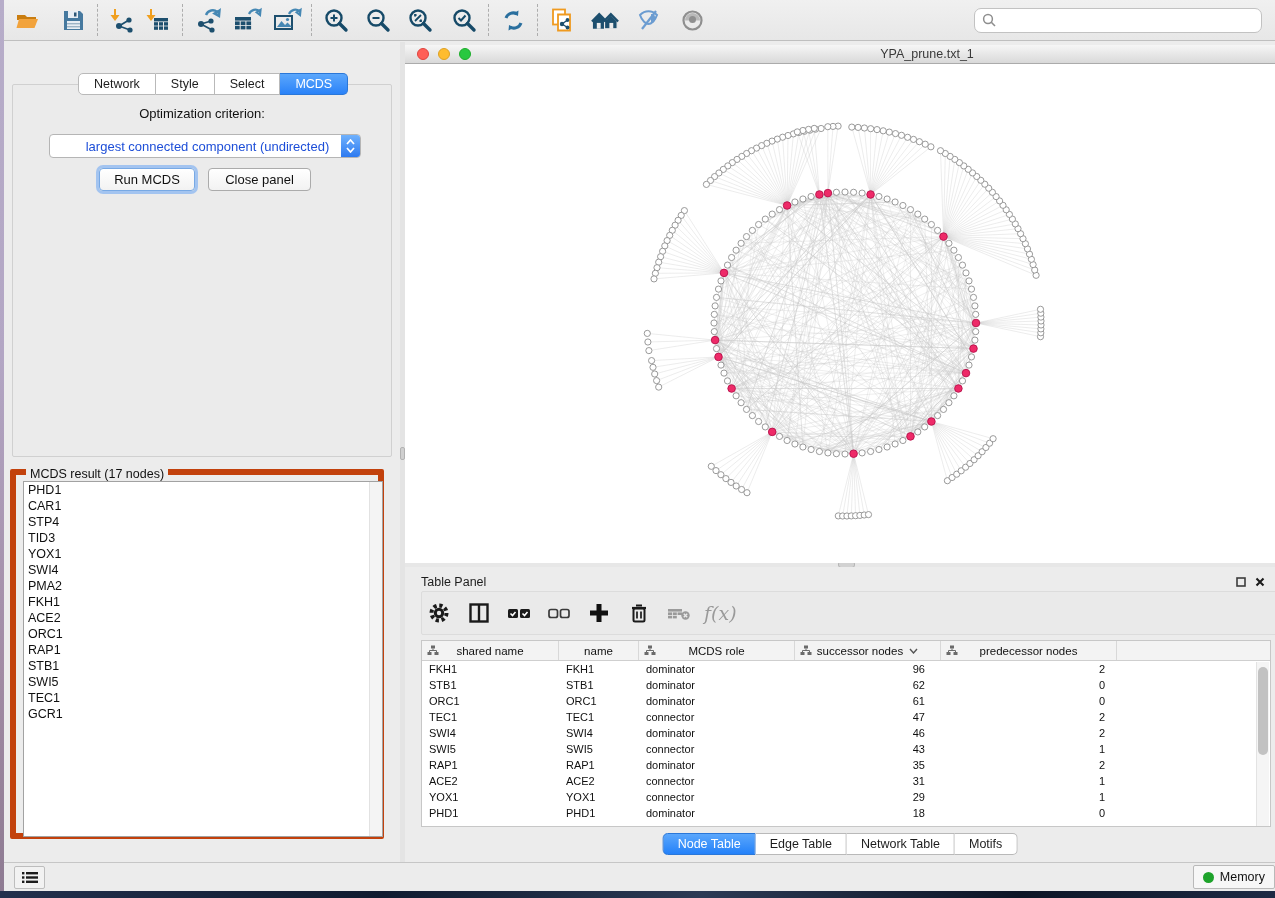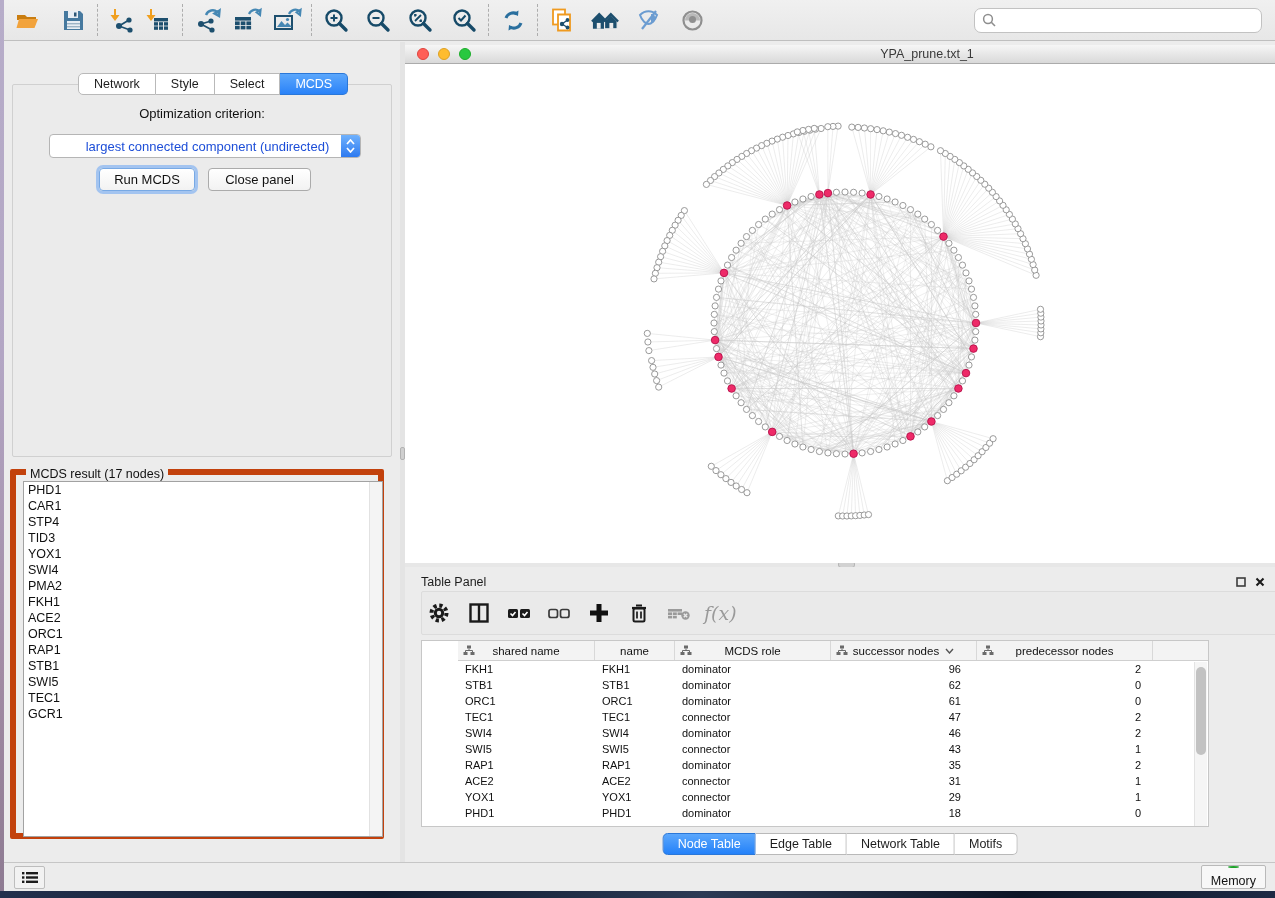--- a/index.html
+++ b/index.html
@@ -79,21 +79,21 @@
   .light.green { background:#28c840; border:1px solid #1dad2b; }
   .net-title { position:absolute; left:60%; transform:translateX(-50%); font-size:12.5px; color:#3a3a3a; }
   .net-canvas { position:absolute; left:0; top:22px; width:870px; height:499px; background:#fff; }
 
   
   .table-panel { position:absolute; left:401px; top:567px; width:870px; height:291px; background:#ececec; }
   .tp-toolbar { position:absolute; left:16px; top:24px; width:858px; height:44px;
     background:#eaeaea; border:1px solid #dcdcdc; border-radius:2px; display:flex; align-items:center; padding-left:0; }
   .tp-btn { width:34px; height:32px; display:flex; align-items:center; justify-content:center; flex:0 0 auto; margin-right:6px; }
   .fx-label { font-size:19px; color:#9a9a9a; font-family:"DejaVu Serif",serif; font-style:italic; margin-left:2px; }
-  .tbl { position:absolute; left:16px; top:73px; width:788px; height:187px; background:#fff; border:1px solid #c7c7c7;padding-left:36px; }
+  .tbl { position:absolute; left:16px; top:73px; width:850px; height:187px; background:#fff; border:1px solid #c7c7c7; }
   .thead { display:flex; height:20px; background:#f3f3f3; border-bottom:1px solid #cfcfcf; }
   .th { position:relative; display:flex; align-items:center; justify-content:center;
     border-right:1px solid #d8d8d8; font-size:11.5px; color:#111; }
   .th .tree-ic { position:absolute; left:5px; top:4px; }
   .th.no-border { border-right:none; }
   .sort-ic { margin-left:6px; }
   .tr { display:flex; height:16px; }
   .td { font-size:11px; color:#101010; line-height:16px; white-space:nowrap; overflow:hidden; }
   .c0 { width:137px; padding-left:7px; }
   .c1 { width:80px;  padding-left:7px; }
@@ -108,22 +108,22 @@
     font-size:12.5px; color:#1c1c1c; display:flex; align-items:center; }
   .tp-tab:first-child { border-left:1px solid #b9b9b9; border-radius:5px 0 0 5px; }
   .tp-tab:last-child { border-radius:0 5px 5px 0; }
   .tp-tab.selected { background:linear-gradient(180deg,#5ba7fc,#2381f9); color:#fff; border-color:#2a77d8; }
 
   
   .statusbar { position:absolute; left:0; top:862px; width:1271px; height:29px; background:#ececec;
     border-top:1px solid #c6c6c6; display:flex; align-items:center; }
   .sb-list-btn { margin-left:10px; width:31px; height:23px; background:#f2f2f2; border:1px solid #bdbdbd;
     border-radius:2px; display:flex; align-items:center; justify-content:center; }
-  .memory-btn { margin-left:auto; margin-right:9px; height:24px; padding:0 9px; background:#f7f7f7;
-    border:1px solid #b9b9b9; border-radius:2px; display:flex; align-items:center; gap:6px;flex-direction:column; }
+  .memory-btn { margin-left:auto; height:24px; padding:0 9px; background:#f7f7f7;
+    border:1px solid #b9b9b9; border-radius:2px; display:flex; align-items:center; gap:6px; }
   .memory-dot { width:11px; height:11px; border-radius:50%; background:#1ea32b; }
   .memory-label { font-size:12.5px; color:#111; }
 </style>
 </head>
 <body>
 
 <div class="screen">
   <div class="wp-left"></div>
   <div class="wp-bottom"></div>
 

